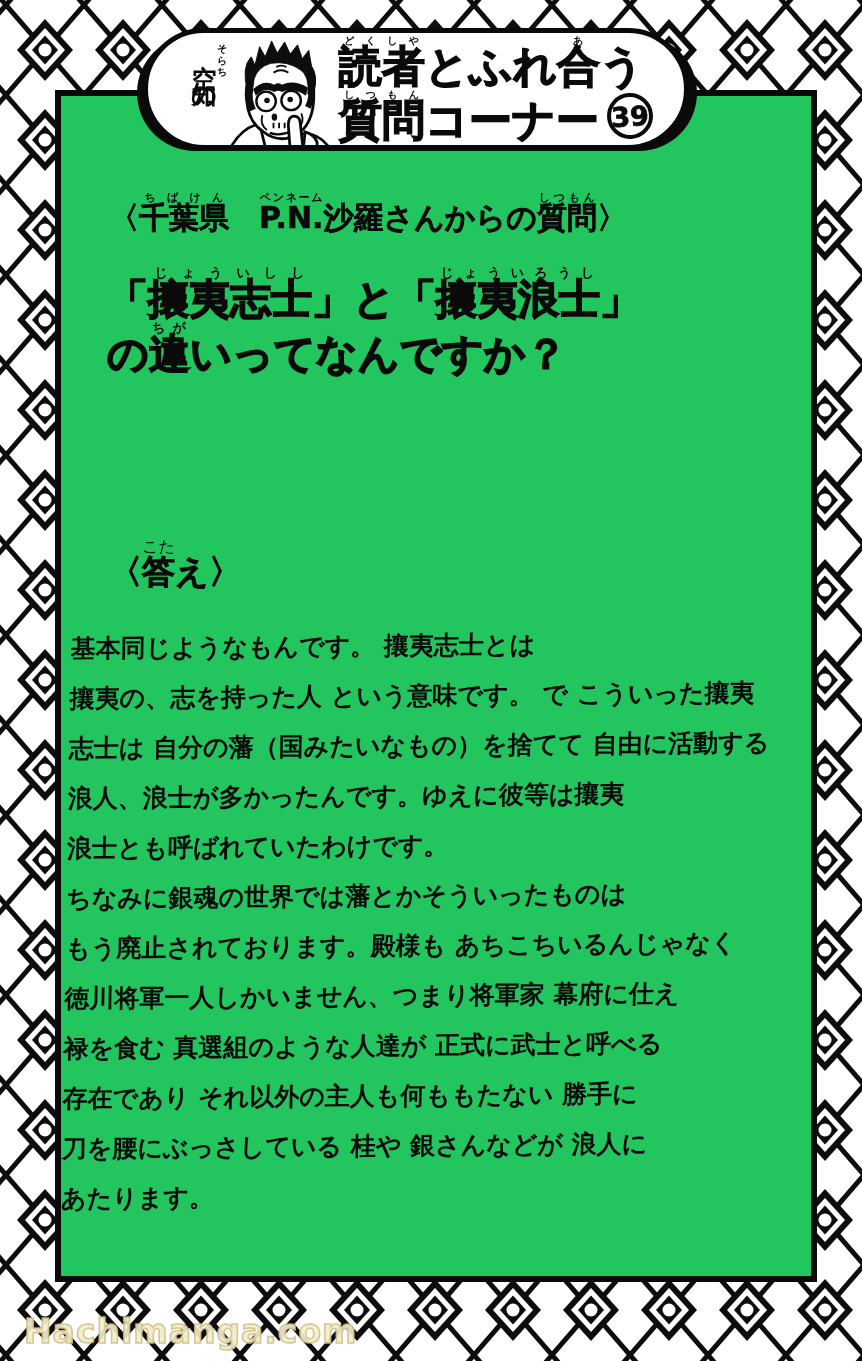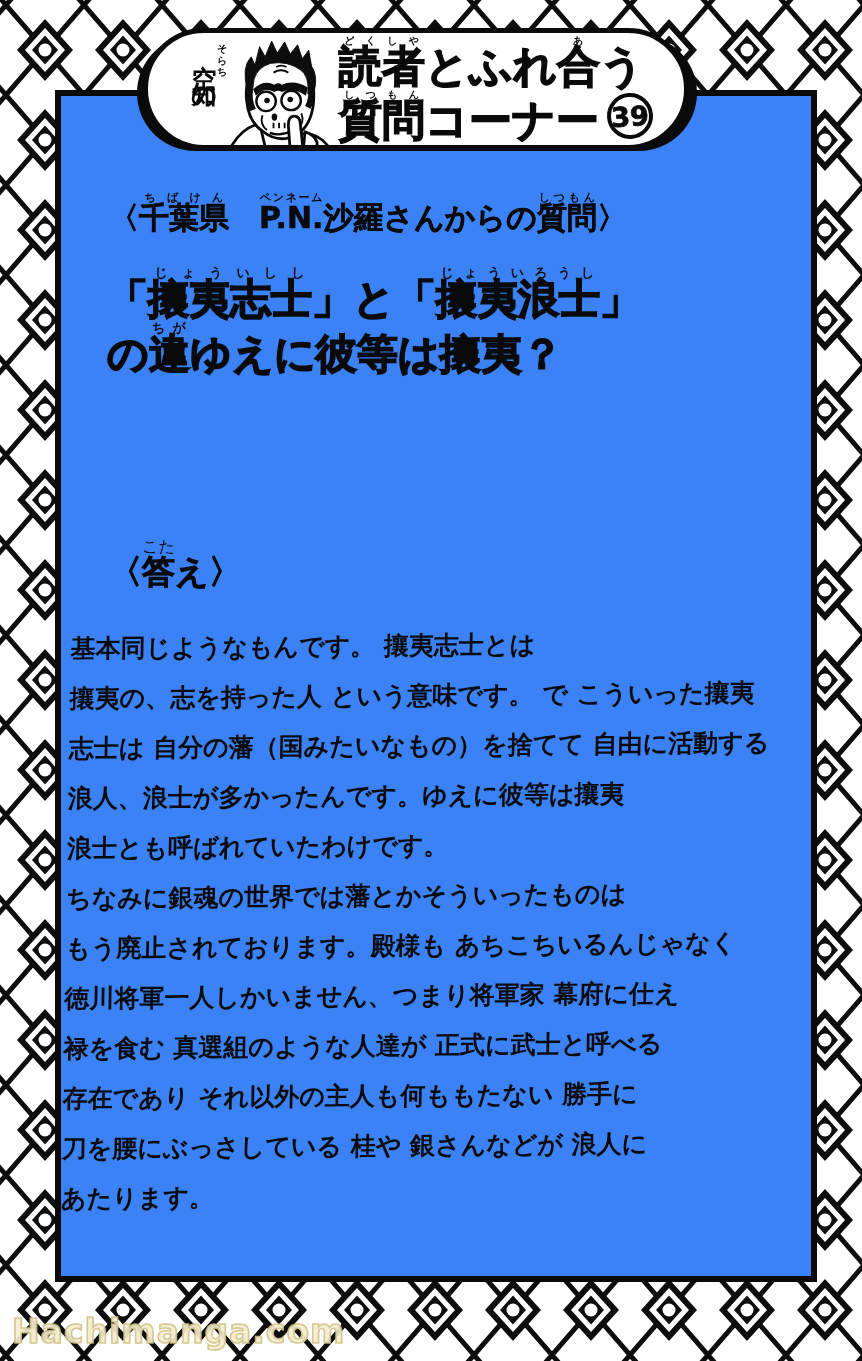--- a/index.html
+++ b/index.html
@@ -6,21 +6,21 @@
   html,body { width:862px; height:1361px; background:#fff; }
   body { font-family:"DejaVu Sans", sans-serif; color:#0a0a0a; }
   .page { position:relative; width:862px; height:1361px; overflow:hidden; background:#fff; }
 
   
   .bg { position:absolute; left:0; top:0; z-index:0; }
 
   
   .panel {
     position:absolute; left:55px; top:90px; width:762px; height:1192px;
-    background:#3b82f6; border:6px solid #0a0a0a; z-index:1;
+    background:#22c55e; border:6px solid #0a0a0a; z-index:1;
   }
 
   
   .capsule {
     position:absolute; left:143px; top:28px; width:546px; height:122px;
     background:#fff; border:5px solid #0a0a0a; border-radius:62px;
     z-index:3; display:flex; align-items:center; padding:0 8px 0 42px;
     box-shadow: 11px 4px 0 -3px #0a0a0a, -9px 4px 0 -3px #0a0a0a;
     overflow:hidden;
   }
@@ -57,21 +57,21 @@
   
   .answer {
     position:absolute; left:10px; top:528px; width:746px;
     font-size:25px; line-height:50px; font-weight:600;
     transform:rotate(-0.5deg) skewX(-1.5deg); transform-origin:left top;
   }
   .answer .hw-line { white-space:nowrap; }
 
   
   .watermark {
-    position:absolute; left:12px; top:1312px; z-index:4;
+    position:absolute; left:24px; top:1312px; z-index:4;
     font-size:33px; font-weight:bold; letter-spacing:1px;
     color:rgba(242,236,206,0.92);
     -webkit-text-stroke:1.6px rgba(206,190,128,0.85);
   }
 
   ruby { ruby-position:over; }
 </style>
 </head>
 <body>
 
@@ -101,21 +101,21 @@
 
     <div class="sender">
       <ruby><span>〈</span><rt></rt></ruby><ruby><span>千葉県</span><rt>ちばけん</rt></ruby><ruby><span>　</span><rt></rt></ruby><ruby><span>P.N.</span><rt>ペンネーム</rt></ruby><ruby><span>沙羅さんからの</span><rt></rt></ruby><ruby><span>質問</span><rt>しつもん</rt></ruby><ruby><span>〉</span><rt></rt></ruby>
     </div>
 
     <div class="headline">
       <div class="q-line">
         <ruby><span>「</span><rt></rt></ruby><ruby><span>攘夷志士</span><rt>じょういしし</rt></ruby><ruby><span>」と「</span><rt></rt></ruby><ruby><span>攘夷浪士</span><rt>じょういろうし</rt></ruby><ruby><span>」</span><rt></rt></ruby>
       </div>
       <div class="q-line">
-        <ruby><span>の</span><rt></rt></ruby><ruby><span>違</span><rt>ちが</rt></ruby><ruby><span>ゆえに彼等は攘夷？</span><rt></rt></ruby>
+        <ruby><span>の</span><rt></rt></ruby><ruby><span>違</span><rt>ちが</rt></ruby><ruby><span>いってなんですか？</span><rt></rt></ruby>
       </div>
     </div>
 
     <div class="ans-label">
       <ruby><span>〈</span><rt></rt></ruby><ruby><span>答</span><rt>こた</rt></ruby><ruby><span>え〉</span><rt></rt></ruby>
     </div>
 
     <div class="answer">
       <div class="hw-line">基本同じようなもんです。 攘夷志士とは</div>
       <div class="hw-line">攘夷の、志を持った人 という意味です。 で こういった攘夷</div>

